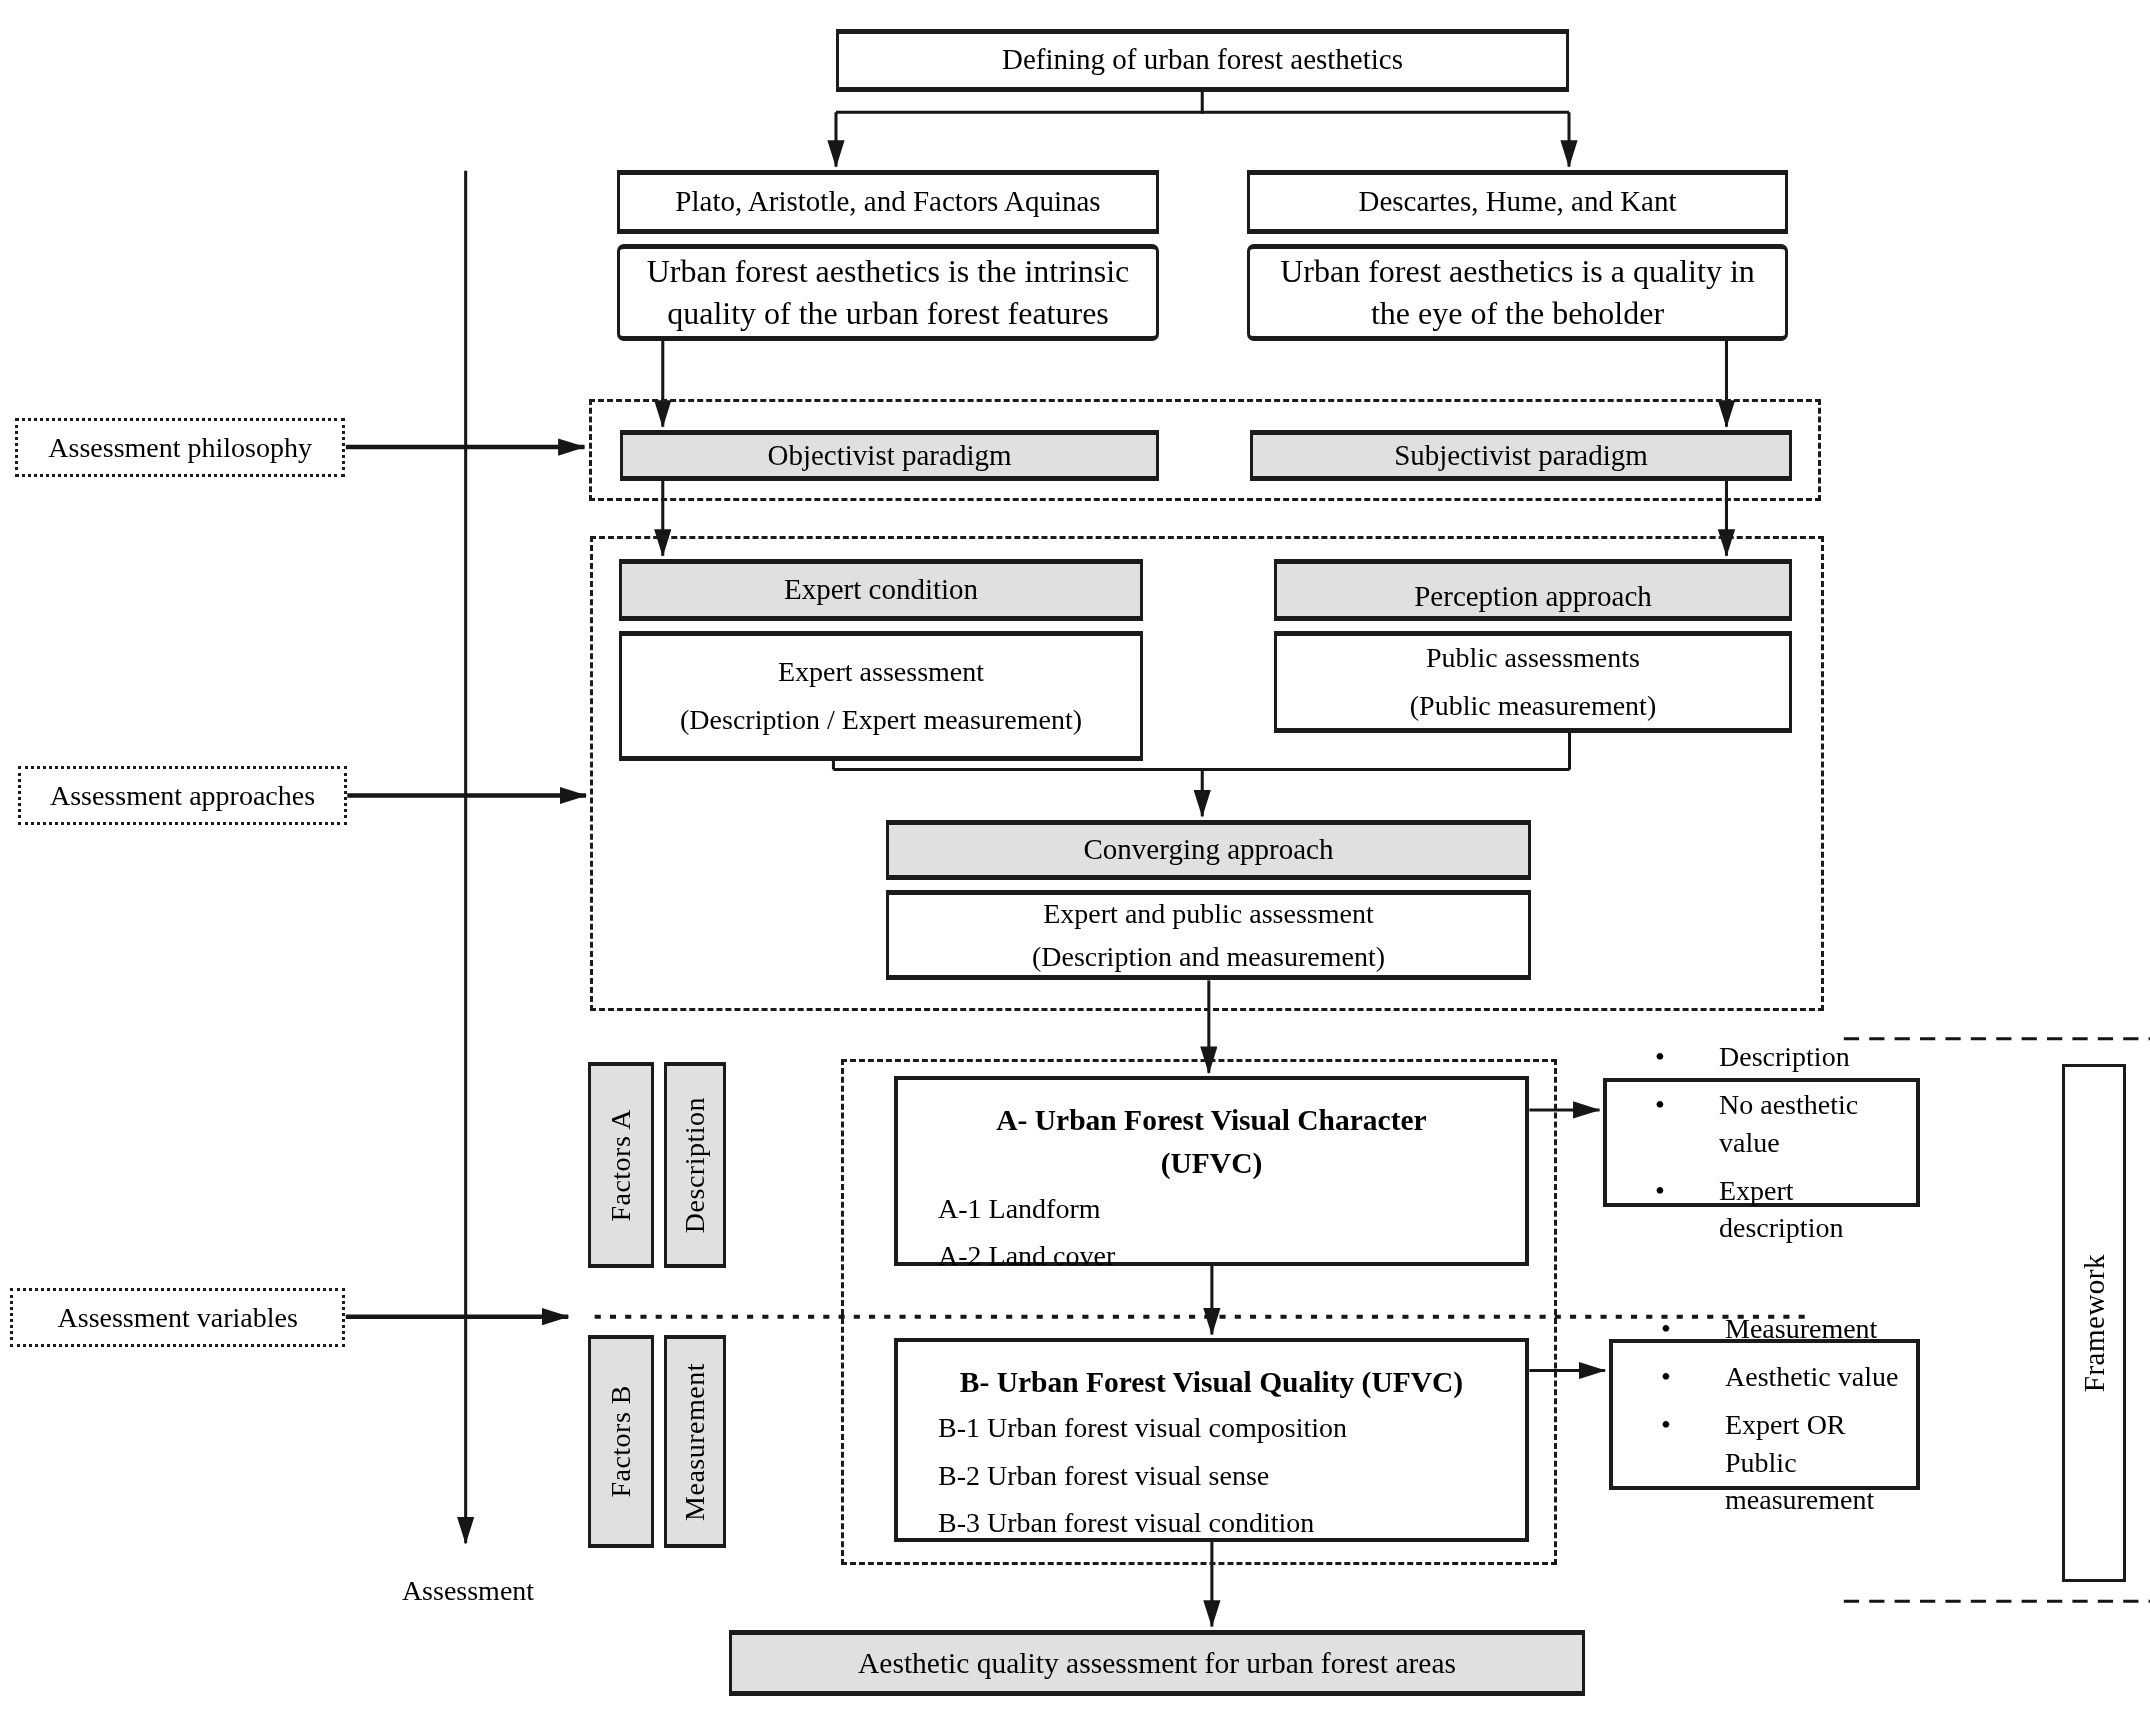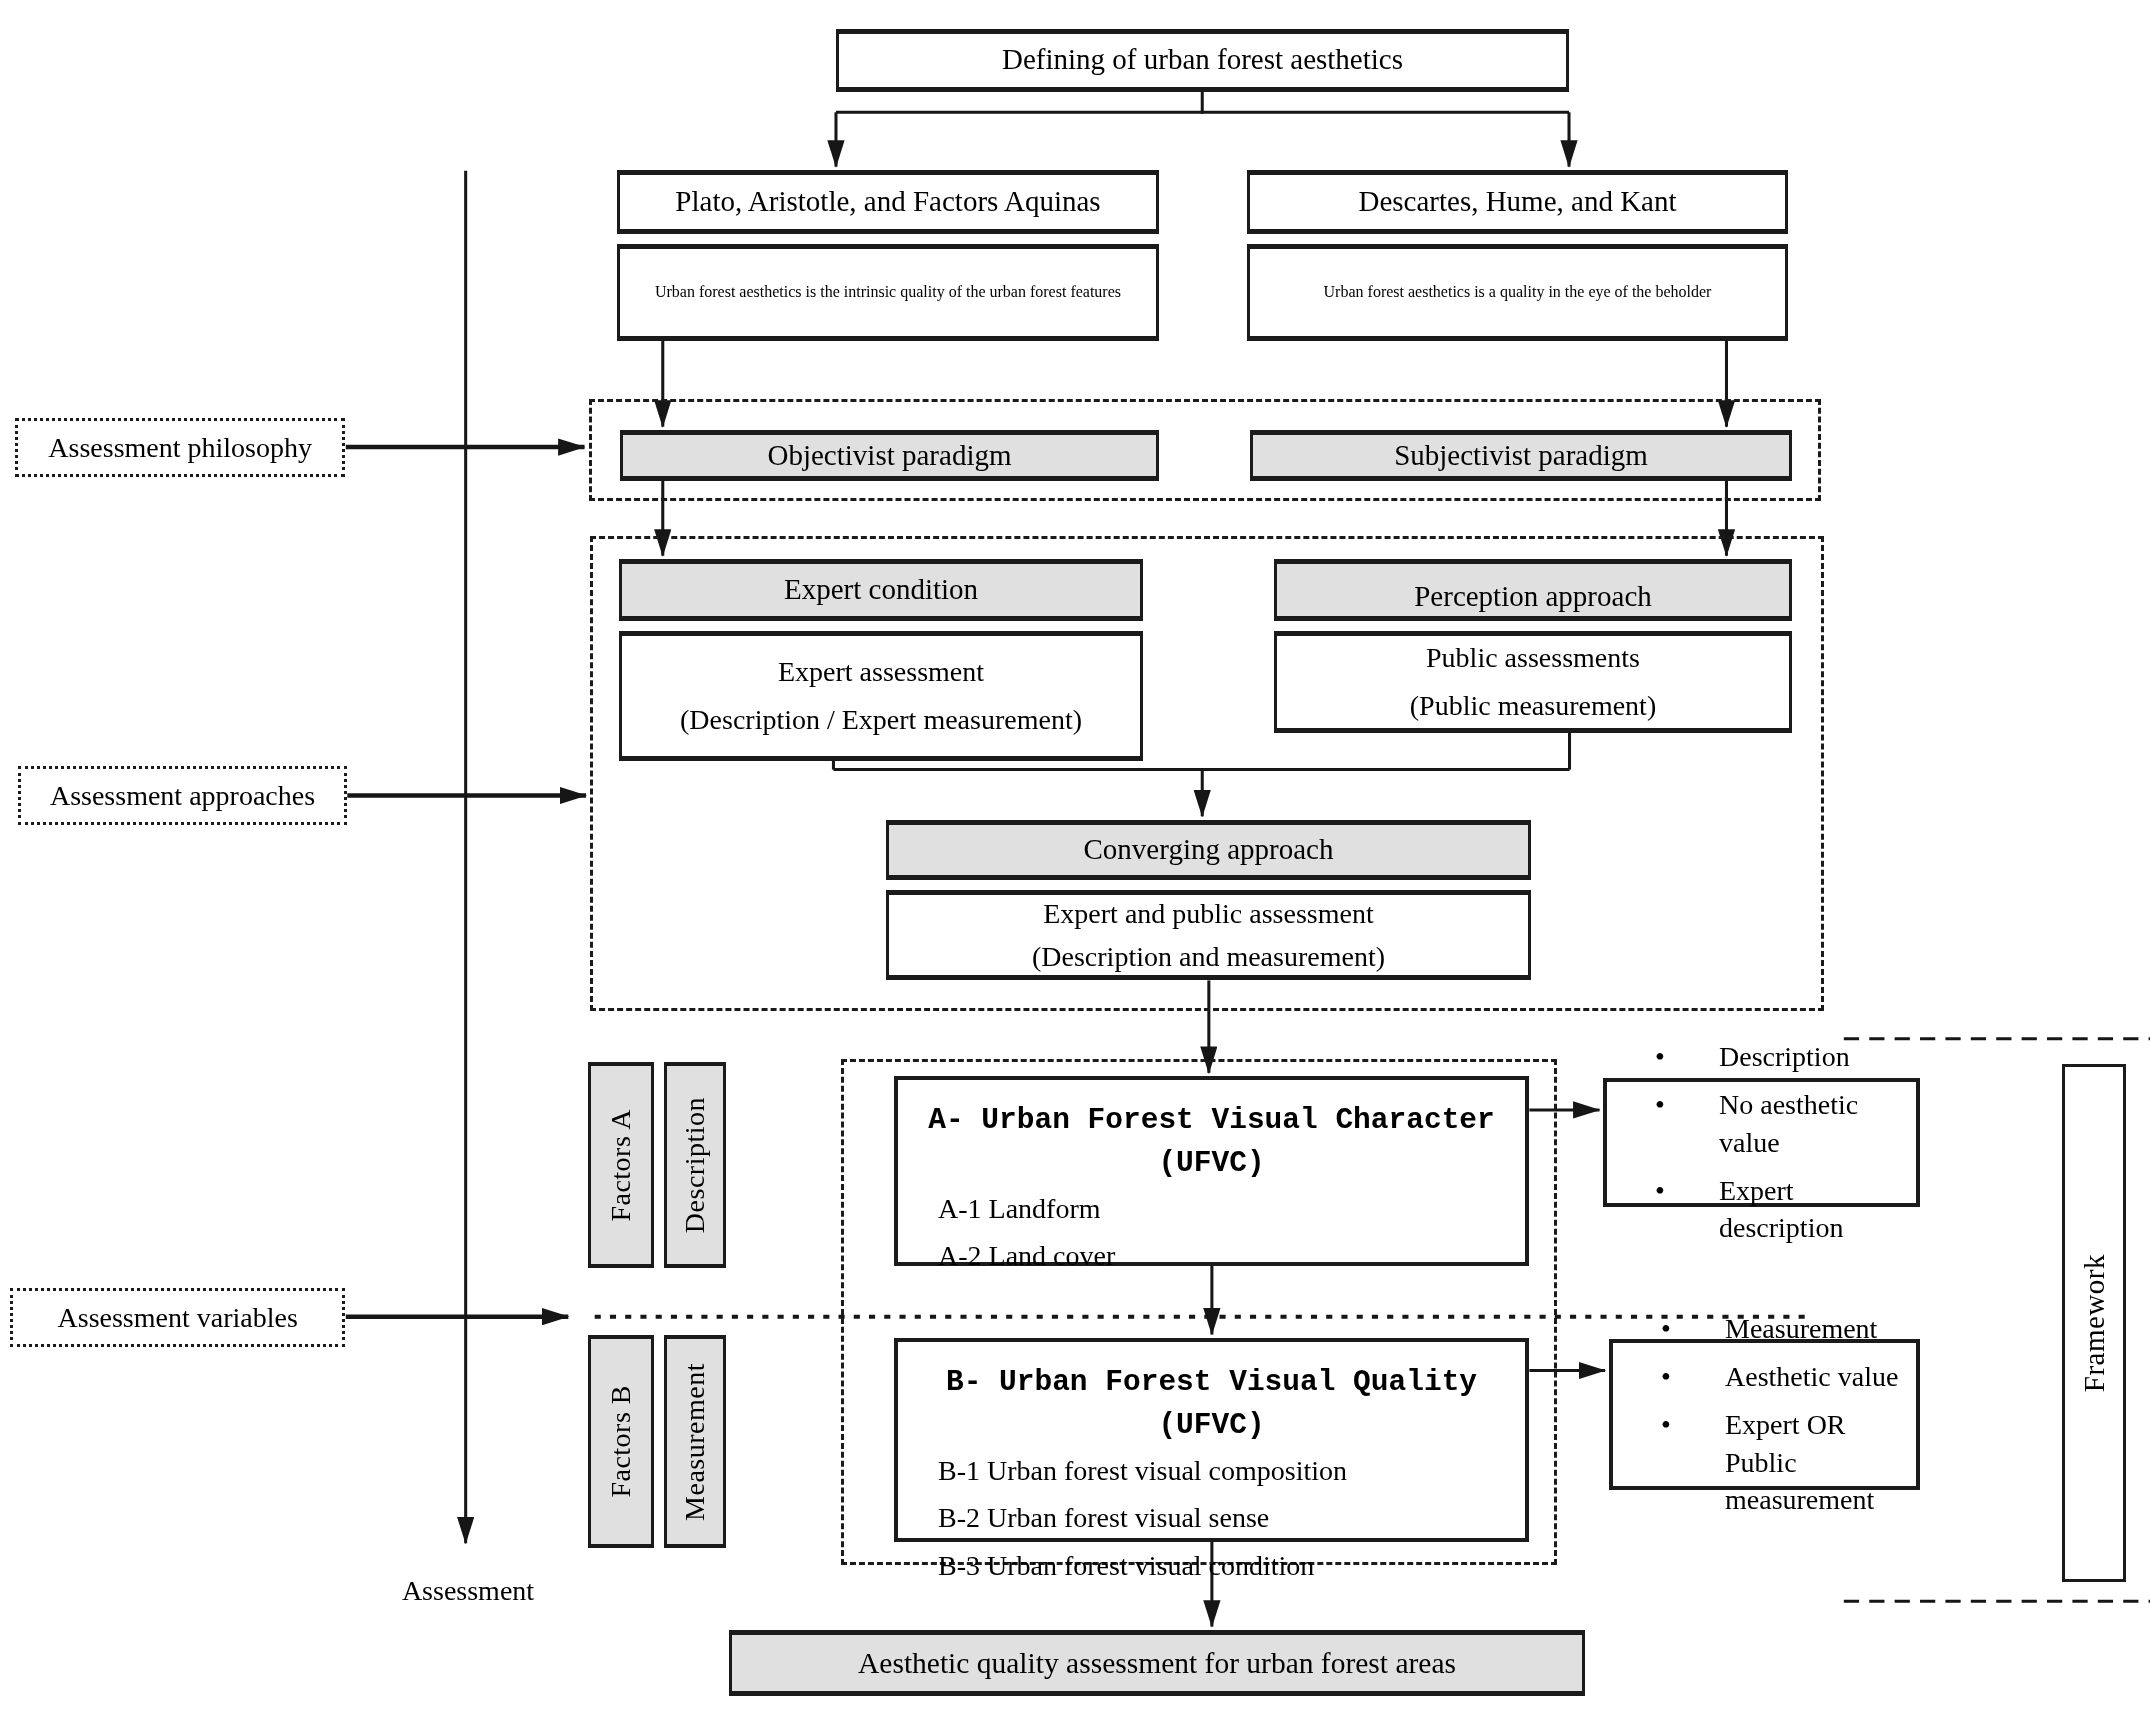--- a/index.html
+++ b/index.html
@@ -13,21 +13,21 @@
   }
   .box{
     position:absolute;box-sizing:border-box;
     border:3.6px solid #1b1b1b;
     border-top-width:5.1px;border-bottom-width:5.1px;
     background:#ffffff;
     display:flex;align-items:center;justify-content:center;
     text-align:center;font-size:29px;line-height:1.3;
   }
   .gray{background:#e0e0e0;}
-  .two-line{flex-direction:column;font-size:16px;}
+  .two-line{flex-direction:column;font-size:32px;border-radius:7px;}
   .assess-box{flex-direction:column;font-size:28px;line-height:1.7;}
   .dashed-container{
     position:absolute;box-sizing:border-box;
     border:3px dashed #1b1b1b;background:transparent;
   }
   .dotted-label{
     position:absolute;box-sizing:border-box;
     border:3px dotted #1b1b1b;
     display:flex;align-items:center;justify-content:center;
     font-size:28px;text-align:center;background:#fff;
@@ -46,21 +46,21 @@
     position:absolute;box-sizing:border-box;
     background:#fff;border:3.6px solid #1b1b1b;
     display:flex;align-items:center;justify-content:center;
   }
   .bigbox{
     position:absolute;box-sizing:border-box;
     border:4.1px solid #1b1b1b;background:#fff;
     display:flex;flex-direction:column;
     padding:19.3px 0 15.2px 0;
   }
-  .bigbox .title{font-weight:bold;font-size:29.5px;text-align:center;line-height:1.45;font-family:Liberation Mono, monospace;}
+  .bigbox .title{font-weight:bold;font-size:29.5px;text-align:center;line-height:1.45;}
   .bigbox .items{margin-top:auto;padding-left:40px;text-align:left;font-size:28px;line-height:1.7;}
   .bullets{
     position:absolute;box-sizing:border-box;
     border:4.1px solid #1b1b1b;background:#fff;
     display:flex;flex-direction:column;justify-content:center;
     padding:10.2px 10.2px 10.2px 48px;font-size:28px;line-height:1.35;
   }
   .bullet-row{display:flex;align-items:flex-start;margin:5.1px 0;}
   .bullet-row .dot{width:64px;flex:none;}
   .bullet-row .dot::before{content:"\2022";}

